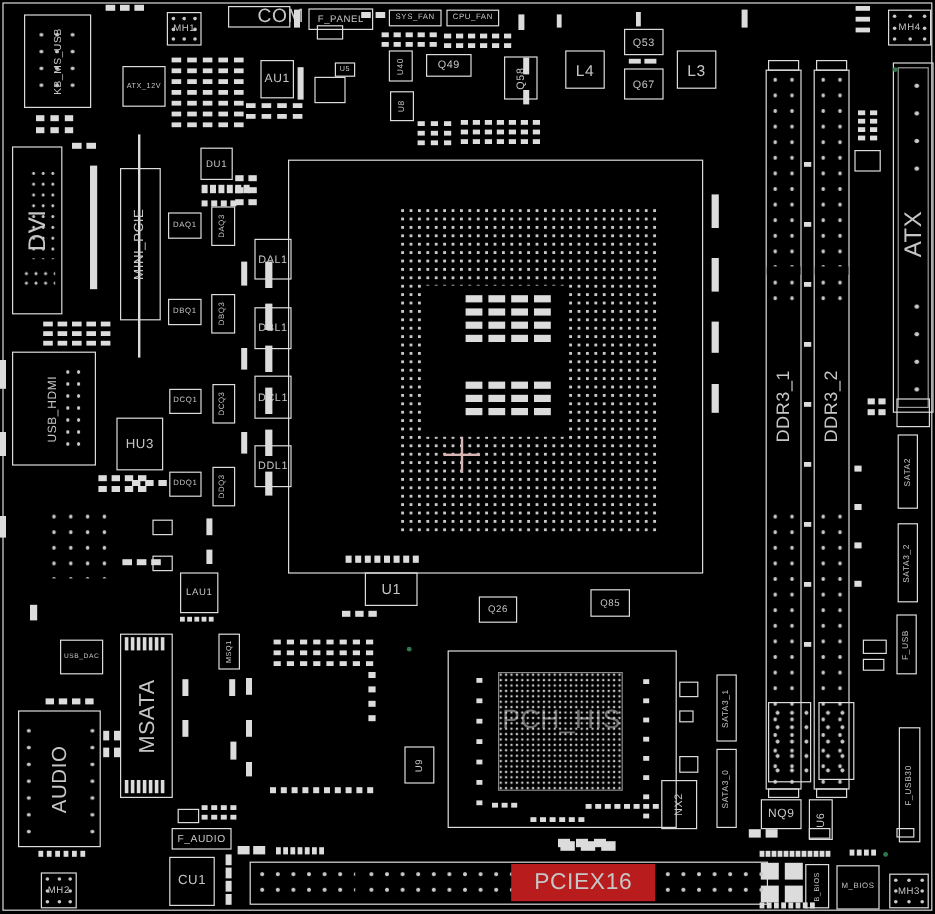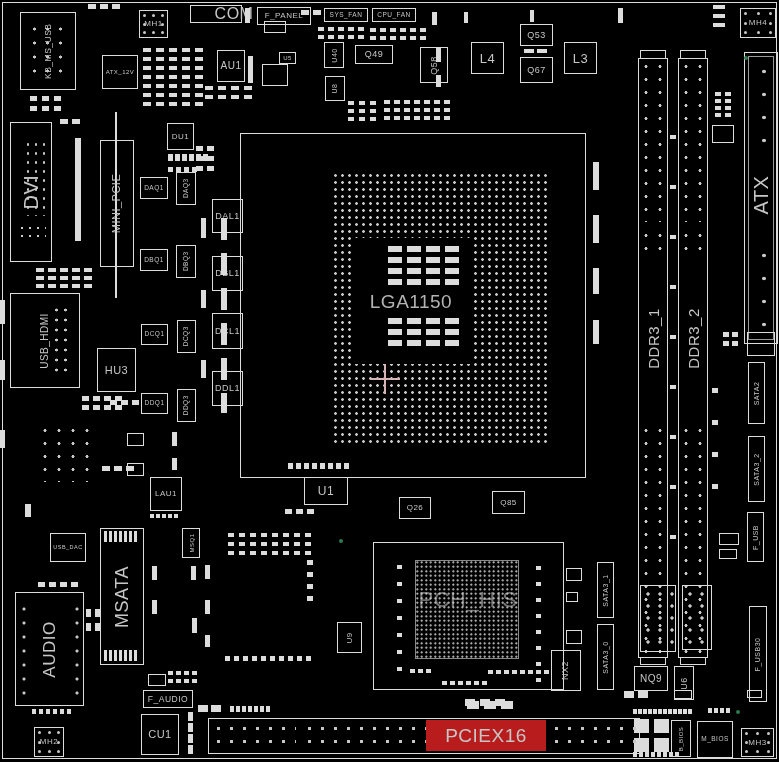--- a/index.html
+++ b/index.html
@@ -221,23 +221,20 @@
       <div class="c" style="background: rgb(220, 220, 220); left: 38px; top: 0px; width: 14px; height: 6px;"></div>
       <div class="c" style="background: rgb(220, 220, 220); left: 57px; top: 0px; width: 14px; height: 6px;"></div>
       <div class="c" style="background: rgb(220, 220, 220); left: 0px; top: 11px; width: 14px; height: 6px;"></div>
       <div class="c" style="background: rgb(220, 220, 220); left: 19px; top: 11px; width: 14px; height: 6px;"></div>
       <div class="c" style="background: rgb(220, 220, 220); left: 38px; top: 11px; width: 14px; height: 6px;"></div>
       <div class="c" style="background: rgb(220, 220, 220); left: 57px; top: 11px; width: 14px; height: 6px;"></div>
       <div class="c" style="background: rgb(220, 220, 220); left: 0px; top: 22px; width: 14px; height: 6px;"></div>
       <div class="c" style="background: rgb(220, 220, 220); left: 19px; top: 22px; width: 14px; height: 6px;"></div>
       <div class="c" style="background: rgb(220, 220, 220); left: 38px; top: 22px; width: 14px; height: 6px;"></div>
       <div class="c" style="background: rgb(220, 220, 220); left: 57px; top: 22px; width: 14px; height: 6px;"></div>
-    </div>
-    <div class="c txt" style="left: 352px; top: 288px; width: 118px; height: 26px;">
-      <span style="font-size: 19px; color: rgb(179, 179, 179);">LGA1150</span>
     </div>
     <div class="c" style="left: 384px; top: 364px; width: 2px; height: 30px; background: rgb(216, 180, 180);"></div>
     <div class="c" style="left: 370px; top: 378px; width: 30px; height: 2px; background: rgb(216, 180, 180);"></div>
     <div class="c txt" style="left: 304px; top: 477px; width: 44px; height: 28px; border: 1px solid rgb(220, 220, 220);">
       <span style="font-size: 12px;">U1</span>
     </div>
     <div class="c txt" style="left: 399px; top: 497px; width: 32px; height: 22px; border: 1px solid rgb(220, 220, 220);">
       <span style="font-size: 8px;">Q26</span>
     </div>
     <div class="c txt" style="left: 492px; top: 491px; width: 33px; height: 23px; border: 1px solid rgb(220, 220, 220);">

